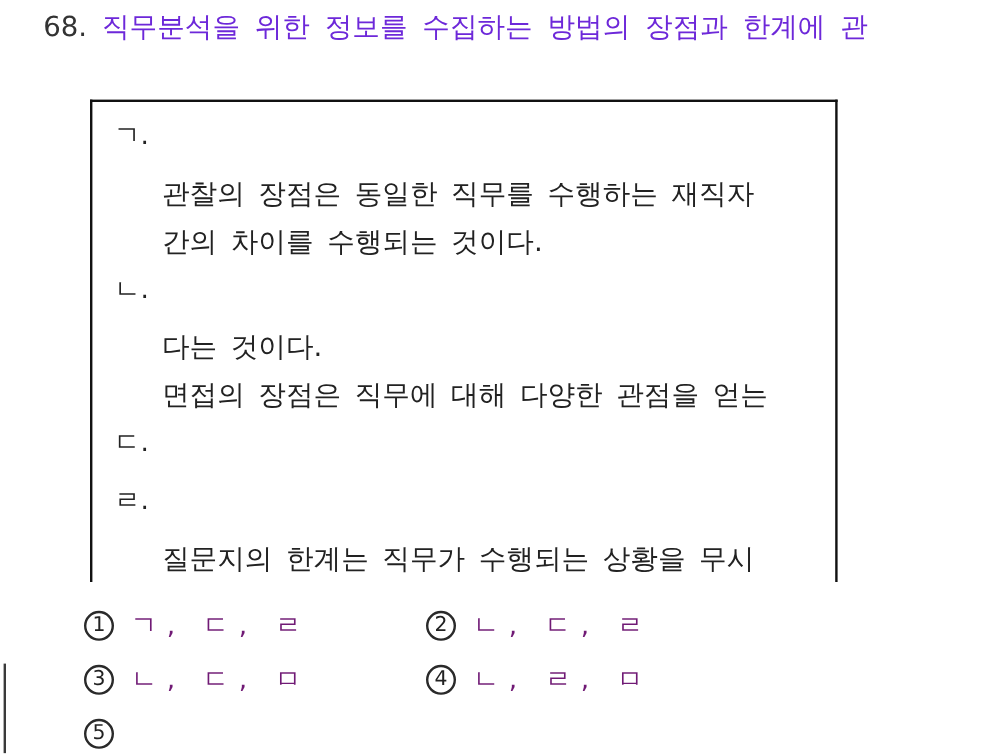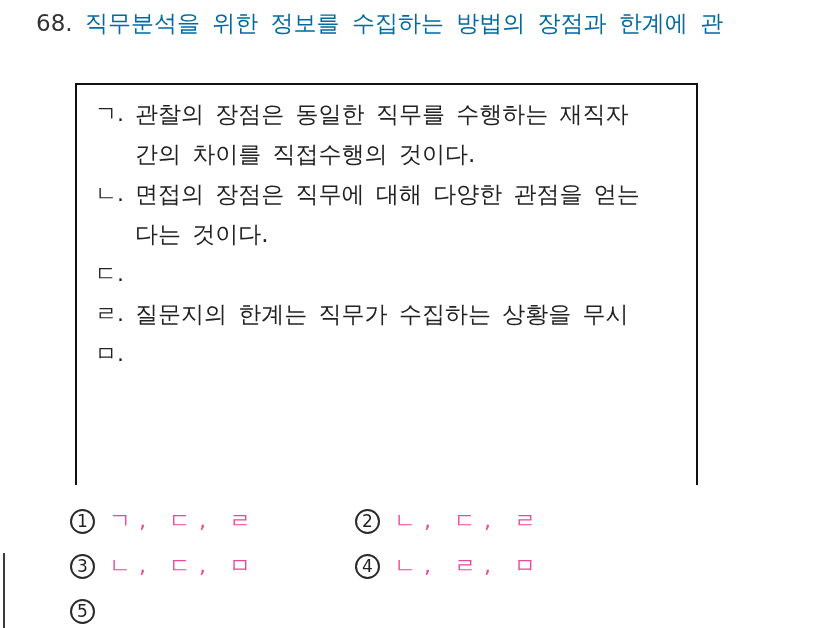--- a/index.html
+++ b/index.html
@@ -31,21 +31,21 @@
     width: 49px;
     flex: 0 0 49px;
     font-size: 23px;
     line-height: 30px;
     color: #333333;
   }
   .q-text {
     font-size: 23px;
     line-height: 30px;
     word-spacing: 5px;
-    color: #0369a1;
+    color: #6d28d9;
   }
   .q-line { display: block; white-space: nowrap; }
 
   
   .statement-box {
     position: absolute;
     left: 75px;
     top: 83px;
     width: 623px;
     height: 402px;
@@ -64,20 +64,21 @@
     width: 40px;
     font-size: 22px;
     line-height: 40px;
     color: #222222;
   }
   .s-lines {
     font-size: 23px;
     line-height: 40px;
     word-spacing: 4px;
     color: #222222;
+    margin-top: 48px;
   }
   .s-line { display: block; white-space: nowrap; }
 
   
   .options {
     position: absolute;
     left: 70px;
     top: 505px;
     width: 620px;
     display: grid;
@@ -102,21 +103,21 @@
     font-size: 17px;
     line-height: 1;
     color: #222222;
     box-sizing: border-box;
     flex: 0 0 25px;
   }
   .option-label {
     margin-left: 14px;
     font-size: 22px;
     letter-spacing: 8px;
-    color: #ec4899;
+    color: #701a75;
     white-space: nowrap;
     text-align: right;
   }
 
   
   .left-rule {
     position: absolute;
     left: 3px;
     top: 553px;
     width: 2px;
@@ -134,39 +135,39 @@
     <span class="q-text">
       <span class="q-line">직무분석을 위한 정보를 수집하는 방법의 장점과 한계에 관</span>
     </span>
   </div>
 
   <div class="statement-box">
     <div class="statement">
       <span class="s-marker">ㄱ.</span>
       <span class="s-lines">
         <span class="s-line">관찰의 장점은 동일한 직무를 수행하는 재직자</span>
-        <span class="s-line">간의 차이를 직접수행의 것이다.</span>
+        <span class="s-line">간의 차이를 수행되는 것이다.</span>
       </span>
     </div>
     <div class="statement">
       <span class="s-marker">ㄴ.</span>
       <span class="s-lines">
+        <span class="s-line">다는 것이다.</span>
         <span class="s-line">면접의 장점은 직무에 대해 다양한 관점을 얻는</span>
-        <span class="s-line">다는 것이다.</span>
       </span>
     </div>
     <div class="statement">
       <span class="s-marker">ㄷ.</span>
       <span class="s-lines">
       </span>
     </div>
     <div class="statement">
       <span class="s-marker">ㄹ.</span>
       <span class="s-lines">
-        <span class="s-line">질문지의 한계는 직무가 수집하는 상황을 무시</span>
+        <span class="s-line">질문지의 한계는 직무가 수행되는 상황을 무시</span>
       </span>
     </div>
     <div class="statement">
       <span class="s-marker">ㅁ.</span>
     </div>
   </div>
 
   <div class="options">
     <div class="option">
       <span class="circle-number">1</span>

